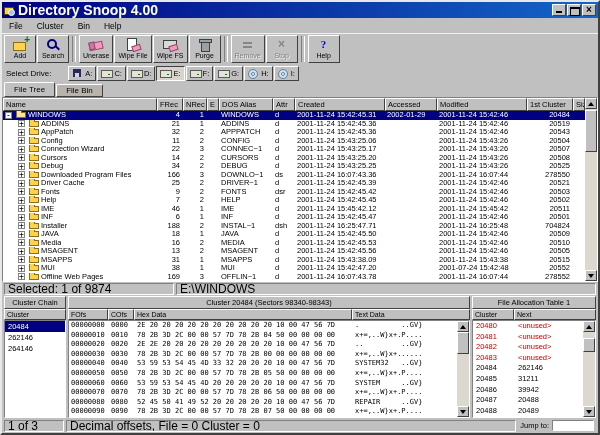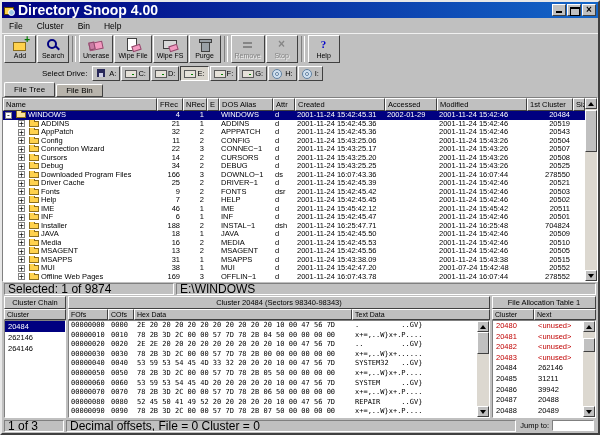--- a/index.html
+++ b/index.html
@@ -51,21 +51,21 @@
   [data-name="wipe-file-icon"]::after { content:""; position:absolute; right:0; bottom:0; width:7px; height:4px; background:#f49ac1; border:1px solid #8c4a6a; transform:rotate(-18deg); }
   [data-name="wipe-fs-icon"]::before { content:""; position:absolute; left:1px; top:2px; width:12px; height:7px; background:#d9d9d9; border:1px solid #404040; }
   [data-name="wipe-fs-icon"]::after { content:""; position:absolute; right:0; bottom:0; width:7px; height:4px; background:#f49ac1; border:1px solid #8c4a6a; transform:rotate(-18deg); }
   [data-name="purge-icon"]::before { content:""; position:absolute; left:4px; top:3px; width:7px; height:9px; background:#9aa0a6; border:1px solid #404040; }
   [data-name="purge-icon"]::after { content:""; position:absolute; left:2px; top:1px; width:11px; height:2px; background:#9aa0a6; border:1px solid #404040; }
   [data-name="remove-icon"]::before { content:""; position:absolute; left:3px; top:4px; width:9px; height:2px; background:#868686; box-shadow:0 4px 0 #868686; }
   [data-name="stop-icon"]::before { content:"×"; position:absolute; width:100%; text-align:center; top:-1px; color:#868686; font:bold 12px "Liberation Sans",sans-serif; }
   [data-name="help-icon"]::before { content:"?"; position:absolute; width:100%; text-align:center; top:0; color:#0000cc; font:bold 11px "Liberation Serif",serif; }
 
   
-  .drivebar { height:18px; flex:none; display:flex; align-items:center; gap:2px; padding:0 4px; font-size:8px;margin-left:36px; }
+  .drivebar { height:18px; flex:none; display:flex; align-items:center; gap:14px; padding:0 4px; font-size:8px; }
   .dlabel { margin-right:3px; }
   .dbtn { height:15px; display:flex; align-items:center; padding:0 3px; background:#c0c0c0; font-size:7.5px;
           border:1px solid; border-color:#fff #404040 #404040 #fff; }
   .dbtn.pressed { border-color:#404040 #fff #fff #404040; background:#d8d4cc; }
   .drvicon { width:11px; height:9px; position:relative; margin-right:2px; flex:none; }
   [data-name="floppy-icon"]::before { content:""; position:absolute; left:1px; top:0; width:8px; height:8px; background:#28285a; }
   [data-name="floppy-icon"]::after { content:""; position:absolute; left:3px; top:4px; width:4px; height:4px; background:#cfcfe6; }
   [data-name="hdd-icon"]::before { content:""; position:absolute; left:0; top:1px; width:10px; height:6px; background:#e6e2da; border:1px solid #5a5a5a; }
   [data-name="hdd-icon"]::after { content:""; position:absolute; right:2px; bottom:3px; width:2px; height:1px; background:#008000; }
   [data-name="cd-icon"]::before { content:""; position:absolute; left:0; top:0; width:8px; height:8px; border-radius:50%; background:#cfe0f0; border:1px solid #6080a0; }
@@ -120,21 +120,21 @@
   .statusbar { height:14px; flex:none; display:flex; gap:2px; padding:1px 2px; }
   .spanel { border:1px solid; border-color:#808080 #fff #fff #808080; font-size:12px; line-height:10px;
             padding:0 3px; overflow:hidden; white-space:nowrap; }
   .spanel.flex { flex:1; }
 
   
   .panels { height:122px; flex:none; display:flex; gap:2px; padding:0 2px; }
   .panel { display:flex; flex-direction:column; overflow:hidden; }
   .panel.left { width:62px; flex:none; }
   .panel.mid { flex:1; }
-  .panel.right { width:104px; flex:none;justify-content:flex-end; }
+  .panel.right { width:124px; flex:none;justify-content:flex-end; }
   .ptitle { height:13px; flex:none; background:#c0c0c0; font-size:7.5px; line-height:11px; text-align:center;
             border:1px solid; border-color:#fff #404040 #404040 #fff; overflow:hidden; white-space:nowrap; }
   .pheadrow { height:11px; flex:none; display:flex; }
   .phead { height:11px; background:#c0c0c0; font-size:7px; line-height:9px; padding:0 2px; flex:none;
            border:1px solid; border-color:#fff #404040 #404040 #fff; overflow:hidden; white-space:nowrap; }
   .phead.flex { flex:1; }
   .pbody,.pbodyrow { flex:1; background:#fff; border:1px solid; border-color:#808080 #fff #fff #808080; overflow:hidden; }
   .pbodyrow { display:flex; }
   .hexbody,.fatbody { flex:1; overflow:hidden; }
   .crow { height:11px; font-size:7.5px; line-height:11px; padding:0 3px; }

